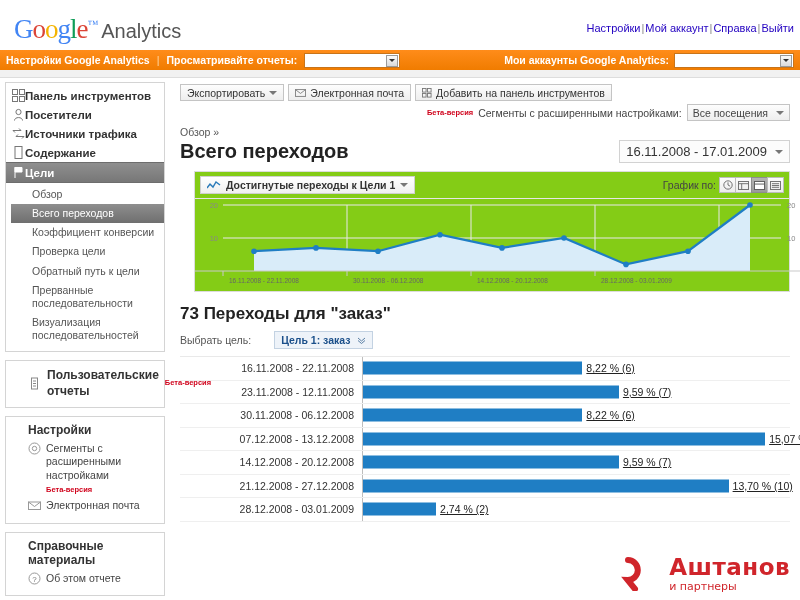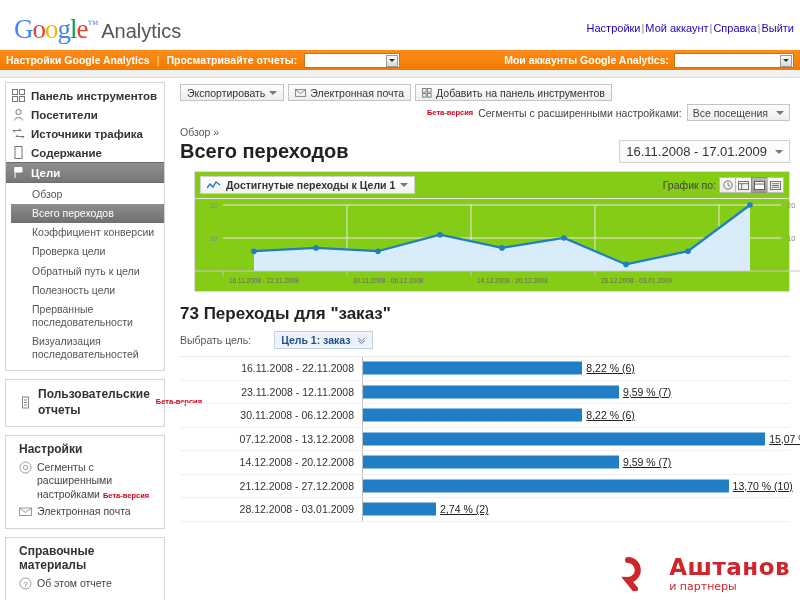--- a/index.html
+++ b/index.html
@@ -68,40 +68,40 @@
   .gray-strip { height: 8px; background:#f1f1f1; border-bottom:1px solid #ddd; }
 
   
   .body-wrap { position:relative; display:flex; }
   .sidebar { width: 170px; padding: 4px 5px 0 5px; }
   .content { width: 630px; padding: 0 4px 0 4px; }
 
   
   .nav-box { border:1px solid #d4d4d4; background:#fff; padding: 3px 0 4px 0; }
   .nav-item {
-    display:flex; align-items:center; gap:6px;
+    display:flex; align-items:center; 
     padding: 3px 6px; font-size: 11.5px; font-weight: bold; color:#333;
     cursor:pointer;
   }
   .nav-item.sel {
     background: linear-gradient(#8f8f8f,#777); color:#fff;
     border-top:1px solid #6d6d6d; border-bottom:1px solid #6d6d6d;
   }
   .nav-icon { width:13px; height:13px; flex:0 0 13px; display:block; }
   .subnav { padding: 2px 0 2px 0; }
   .sub-item {
     padding: 3px 6px 3px 26px; font-size: 10.5px; color:#555;
     font-weight: normal; cursor:pointer; line-height: 1.25;
   }
   .sub-item.sel {
     background: linear-gradient(#8e8e8e,#6f6f6f); color:#fff;
     margin-left: 5px; padding-left: 21px;
   }
   .panel {
-    border:1px solid #d4d4d4; background:#fff; margin-top: 8px; padding: 6px 7px 7px 13px;
+    border:1px solid #d4d4d4; background:#fff; margin-top: 8px; padding: 6px 7px 7px 22px;
   }
   .panel-title { font-size: 12px; font-weight:bold; color:#333; margin-bottom: 5px; }
   .panel-row {
     display:flex; align-items:flex-start; gap:5px;
     font-size: 10.5px; color:#444; margin: 3px 0; line-height:1.3; cursor:pointer;
   }
   .beta { color:#D0021B; font-size: 7.5px; font-weight: bold; white-space: nowrap; text-align: right; }
   .userrep {
     display:flex; align-items:center; gap:6px;
     font-size: 12px; font-weight:bold; color:#333; line-height: 1.35;
@@ -276,21 +276,20 @@
           </svg>
           <span>Цели</span>
         </div>
 
         <div class="subnav">
           <div class="sub-item">Обзор</div>
           <div class="sub-item sel">Всего переходов</div>
           <div class="sub-item">Коэффициент конверсии</div>
           <div class="sub-item">Проверка цели</div>
           <div class="sub-item">Обратный путь к цели</div>
-          <div class="sub-item">Полезность цели</div>
           <div class="sub-item">Прерванные последовательности</div>
           <div class="sub-item">Визуализация последовательностей</div>
         </div>
       </div>
 
       <div class="panel">
         <div class="userrep">
           <svg class="nav-icon" viewBox="0 0 13 13">
             <rect x="3.5" y="1" width="6" height="11" fill="none" stroke="#888"></rect>
             <path d="M5 4 H8 M5 6.5 H8 M5 9 H8" stroke="#888"></path>

